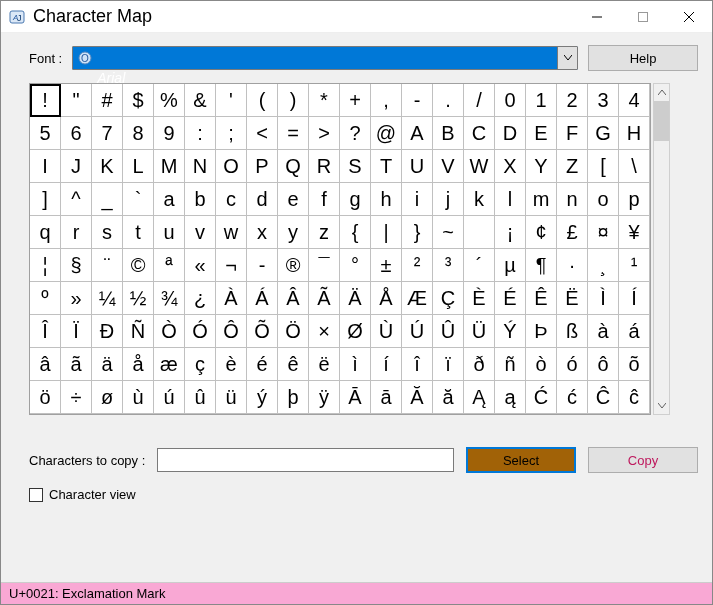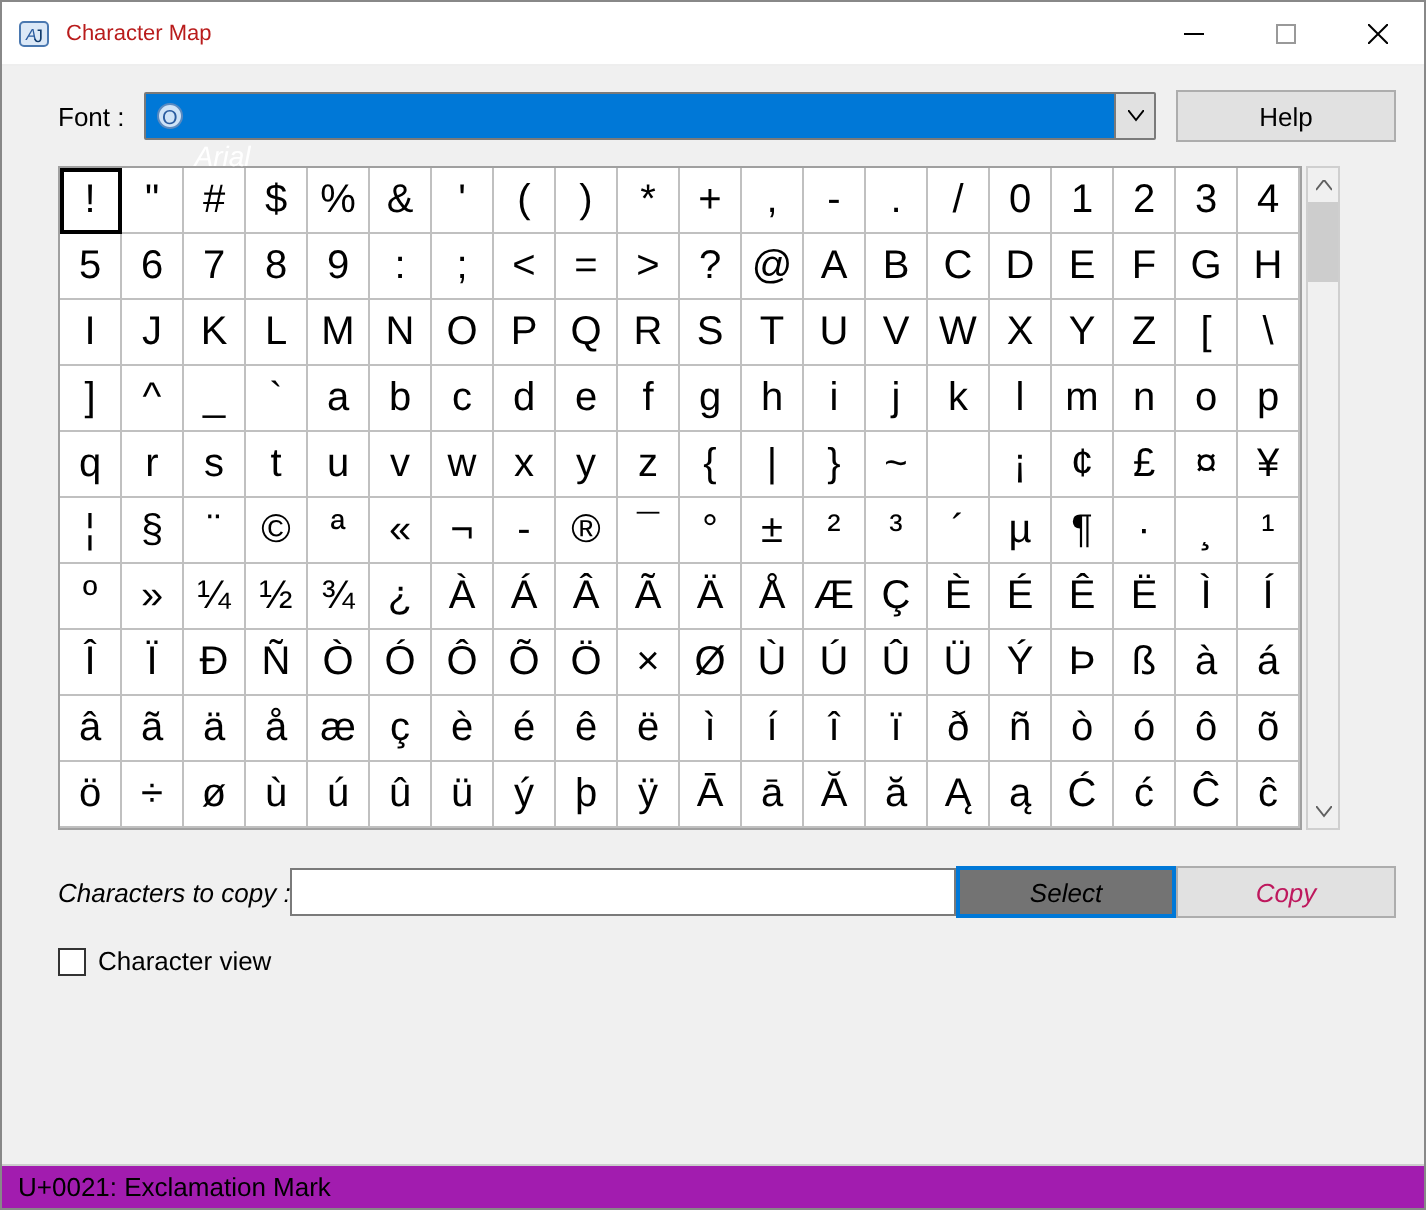--- a/index.html
+++ b/index.html
@@ -20,22 +20,22 @@
     background: #fff;
     border-bottom: 1px solid #eee;
   }
   .titlebar .app-icon {
     width: 16px; height: 16px;
     margin-right: 8px;
     display: inline-flex;
     align-items: center; justify-content: center;
   }
   .titlebar .title {
-    font-size: 11px;
-    color: #b91c1c;
+    font-size: 18px;
+    color: #000000;
     flex: 1;
   }
   .winbtn {
     width: 46px; height: 31px;
     display: inline-flex;
     align-items: center; justify-content: center;
     font-family: "Segoe MDL2 Assets", sans-serif;
     font-size: 10px;
     color: #000;
   }
@@ -85,21 +85,21 @@
   .btn {
     height: 26px;
     min-width: 100px;
     border: 1px solid #adadad;
     background: #e1e1e1;
     font-size: 13px;
     display: inline-flex;
     align-items: center; justify-content: center;
     cursor: default;
   }
-  .btn.default { border: 2px solid #0078d7; background: #737373; }
+  .btn.default { border: 2px solid #0078d7; background: #a16207; }
   .btn.disabled { color: #be185d; }
 
   .gridwrap {
     display: flex;
     gap: 2px;
   }
   .chargrid {
     display: grid;
     grid-template-columns: repeat(20, 31px);
     grid-auto-rows: 33px;
@@ -139,22 +139,22 @@
   .scroll .thumb {
     position: absolute;
     left: 0; right: 0;
     top: 0; height: 40px;
     background: #cdcdcd;
   }
 
   .copyrow {
     display: flex;
     align-items: center;
-    margin-top: 18px;
-    font-style: italic;
+    gap: 12px;
+    margin-top: 32px;
   }
   .copyinput {
     flex: 1;
     height: 24px;
     border: 1px solid #7a7a7a;
     background: #fff;
   }
 
   .advrow {
     display: flex;
@@ -164,21 +164,21 @@
   }
   .chk {
     width: 14px; height: 14px;
     border: 1px solid #333;
     background: #fff;
   }
 
   .statusbar {
     height: 22px;
     border-top: 1px solid #ccc;
-    background: #a21caf;
+    background: #f9a8d4;
     display: flex;
     align-items: center;
     padding: 0 8px;
     font-size: 13px;
   }
 </style>
 </head>
 <body>
 
 <div class="titlebar">

